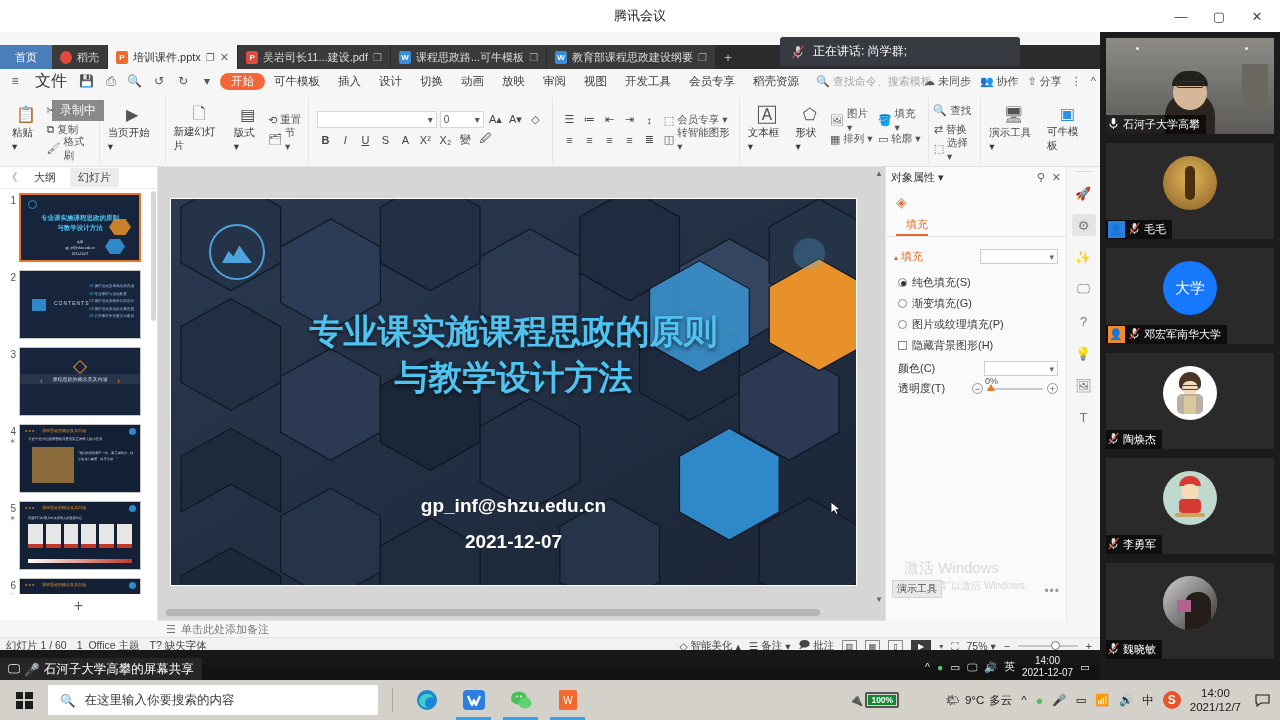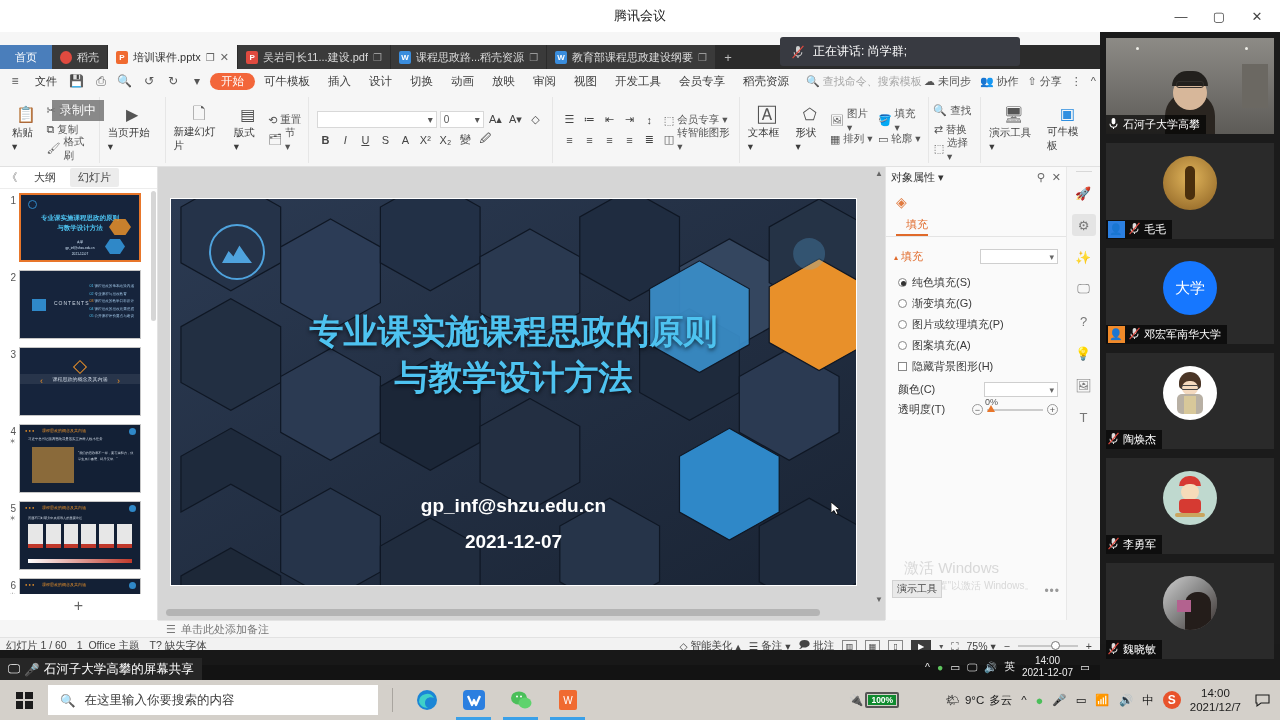--- a/index.html
+++ b/index.html
@@ -53,21 +53,21 @@
 
   .wps-plus { width:24px;height:24px;color:#bbb;display:flex;align-items:center;justify-content:center;font-size:13px;}
 
   
   .ribbon-head {
     position:absolute; left:0; top:37px; width:1100px; height:24px;
     background:#f6f6f6; display:flex; align-items:center; gap:2px; padding-left:4px;
   }
   .qat { width:22px;height:20px;display:flex;align-items:center;justify-content:center;color:#555;font-size:12px;}
   .file-btn {
-    height:19px; padding:0 7px; display:flex;align-items:center; font-size:11px; color:#333;text-align:center;
+    height:19px; padding:0 7px; display:flex;align-items:center; font-size:16px; color:#333;text-align:center;
   }
   .rb-tab { padding:0 9px; height:20px; line-height:20px; font-size:11.5px; color:#3c3c3c; white-space:nowrap;}
   .rb-tab.active { background:#f3663a; color:#fff; border-radius:10px; height:17px;line-height:17px; padding:0 11px;}
   .rb-search { display:flex;align-items:center;gap:3px;color:#a8a8a8;font-size:11px;margin-left:6px;}
   .rb-right { position:absolute; right:4px; top:0; height:24px; display:flex;align-items:center;gap:9px;color:#555;font-size:11px;}
   .rb-right .it{display:flex;align-items:center;gap:3px;}
 
   
   .ribbon-body {
     position:absolute; left:0; top:61px; width:1100px; height:74px;
@@ -241,21 +241,21 @@
               <span class="tab-mini">❐</span>
               <span class="tab-close">✕</span>
             </div>
             <div class="doc-tab">
               <span class="tab-ic pdf">P</span>
               <span class="tab-label">吴岩司长11...建设.pdf</span>
               <span class="tab-mini">❐</span>
             </div>
             <div class="doc-tab">
               <span class="tab-ic doc">W</span>
-              <span class="tab-label">课程思政路...稻壳资源</span>
+              <span class="tab-label">课程思政路...可牛模板</span>
               <span class="tab-mini">❐</span>
             </div>
             <div class="doc-tab">
               <span class="tab-ic doc">W</span>
               <span class="tab-label">教育部课程思政建设纲要</span>
               <span class="tab-mini">❐</span>
             </div>
           </div>
         <div class="wps-plus">+</div>
       </div>
@@ -639,24 +639,20 @@
             </div>
             <div class="pp-opt">
               <span class="radio"></span>
               <span>渐变填充(G)</span>
             </div>
             <div class="pp-opt">
               <span class="radio"></span>
               <span>图片或纹理填充(P)</span>
             </div>
             <div class="pp-opt">
-              <span class="radio"></span>
-              <span>图案填充(A)</span>
-            </div>
-            <div class="pp-opt">
               <span class="cbox"></span>
               <span>隐藏背景图形(H)</span>
             </div>
           </div>
 
         <div class="pp-row">
           <span>颜色(C)</span>
           <span class="pp-combo" style="width:74px">▾</span>
         </div>
 

